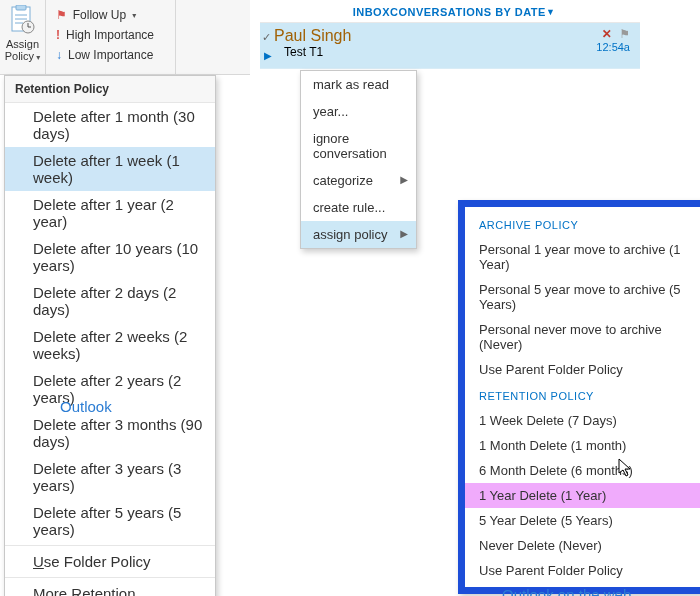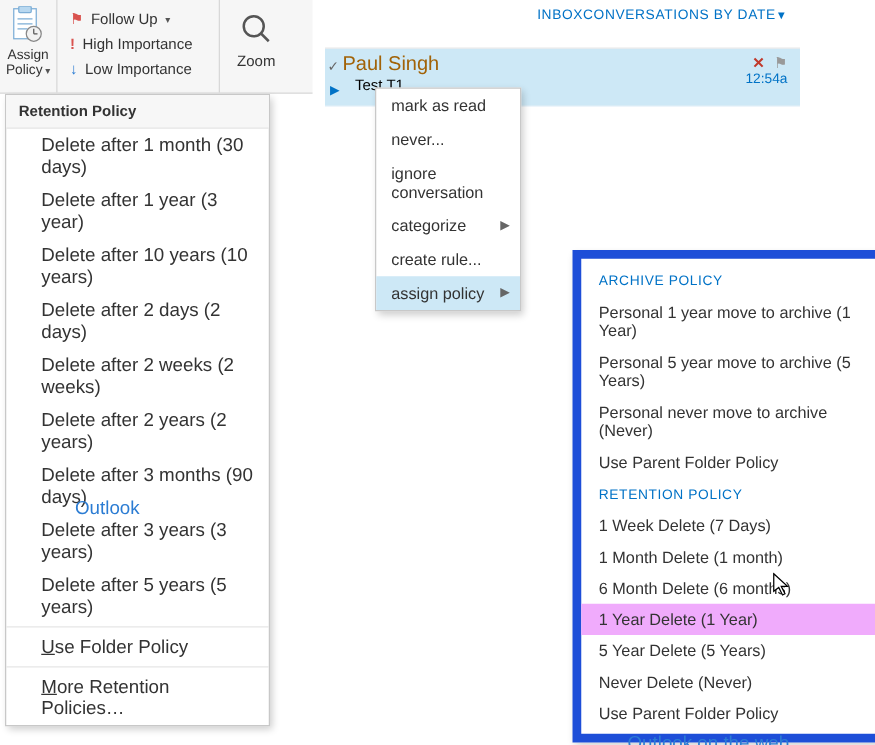--- a/index.html
+++ b/index.html
@@ -23,20 +23,21 @@
   .ribbon {
     display: flex;
     border-bottom: 1px solid #d8d8d8;
     background: #f6f6f6;
     height: 75px;
   }
   .ribbon-group {
     border-right: 1px solid #d8d8d8;
     display: flex;
     flex-direction: column;
+    align-items: center;
     justify-content: flex-start;
     padding: 2px 4px;
   }
   .ribbon-assign {
     width: 46px;
   }
   .ribbon-assign .icon-wrap {
     width: 36px; height: 36px;
     display:flex; align-items:center; justify-content:center;
   }
@@ -110,26 +111,27 @@
     color: #2b7cd3;
     font-size: 15px;
   }
   
   .web-panel {
     position: absolute;
     left: 260px; top: 0;
     width: 380px;
   }
   .list-header {
-    display:flex; justify-content:flex-end;
+    display:flex; justify-content:center;
     color:#0072c6;
     font-size:11px;
     letter-spacing: .5px;
-    padding: 6px 10px 20px 18px;
+    padding: 6px 10px 4px 18px;
     border-bottom: 1px solid #e8e8e8;
+    font-weight: bold;
   }
   .list-header .hdr-right{ display:flex;align-items:center;gap:0;}
   .mail-item {
     background:#cde8f6;
     padding: 4px 10px 4px 14px;
     position:relative;
     border-bottom:1px solid #d9ecf6;
     height: 46px;
   }
   .mail-sender{
@@ -250,35 +252,27 @@
       </div>
       <div class="tag-row">
         <span style="color:#d9534f;font-weight:bold;">!</span>
         <span>High Importance</span>
       </div>
       <div class="tag-row">
         <span style="color:#2b7cd3;font-weight:bold;">↓</span>
         <span>Low Importance</span>
       </div>
     </div>
-    <div class="ribbon-group ribbon-zoom">
-      <div class="icon-wrap">
-        <svg width="26" height="26" viewBox="0 0 26 26">
-          <circle cx="11" cy="11" r="8" fill="none" stroke="#555" stroke-width="2"></circle>
-          <line x1="17" y1="17" x2="23" y2="23" stroke="#555" stroke-width="2"></line>
-        </svg>
-      </div>
-      <div class="label">Zoom</div>
-    </div>
   </div>
 
   <div class="retention-menu">
     <div class="retention-title">Retention Policy</div>
     <div class="retention-item">Delete after 1 month (30 days)</div>
-    <div class="retention-item">Delete after 1 year (3 year)</div>
+    <div class="retention-item hover">Delete after 1 week (1 week)</div>
+    <div class="retention-item">Delete after 1 year (2 year)</div>
     <div class="retention-item">Delete after 10 years (10 years)</div>
     <div class="retention-item">Delete after 2 days (2 days)</div>
     <div class="retention-item">Delete after 2 weeks (2 weeks)</div>
     <div class="retention-item">Delete after 2 years (2 years)</div>
     <div class="retention-item">Delete after 3 months (90 days)</div>
     <div class="retention-item">Delete after 3 years (3 years)</div>
     <div class="retention-item">Delete after 5 years (5 years)</div>
     <div class="retention-sep"></div>
     <div class="retention-item underline-first">Use Folder Policy</div>
     <div class="retention-sep"></div>
@@ -305,21 +299,21 @@
         <span style="color:#c0392b;font-weight:bold;">✕</span>
         <span style="color:#999;">⚑</span>
       </div>
       <div class="mail-time">12:54a</div>
     </div>
   </div>
 </div>
 
 <div class="ctx-menu">
   <div class="ctx-item">mark as read</div>
-  <div class="ctx-item">never...</div>
+  <div class="ctx-item">year...</div>
   <div class="ctx-item">ignore conversation</div>
   <div class="ctx-item">
     <span>categorize</span>
     <span class="ctx-arrow">▶</span>
   </div>
   <div class="ctx-item">create rule...</div>
   <div class="ctx-item hover">
     <span>assign policy</span>
     <span class="ctx-arrow">▶</span>
   </div>

